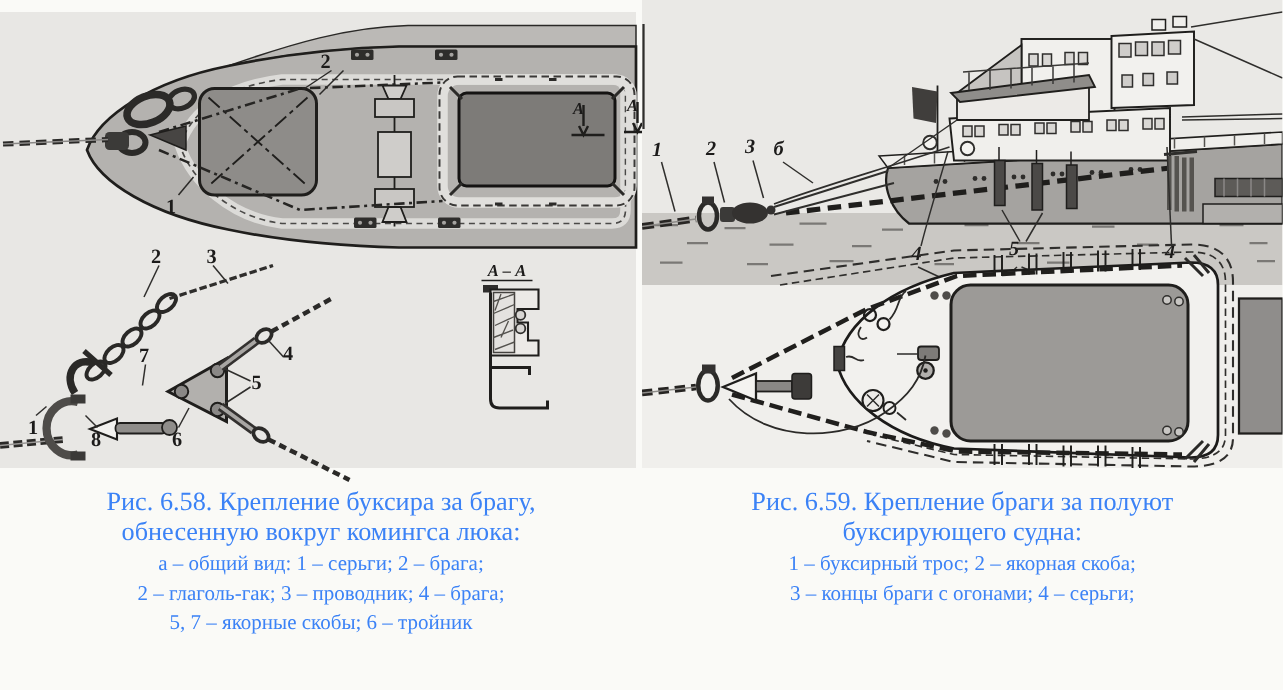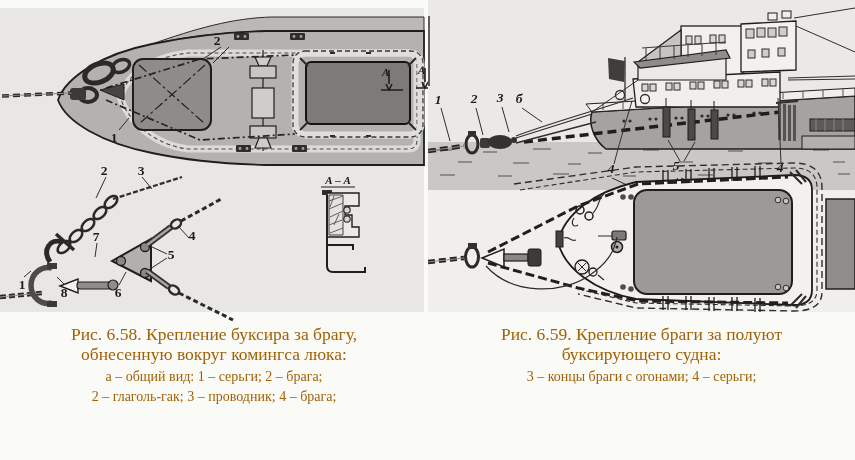--- a/index.html
+++ b/index.html
@@ -4,21 +4,21 @@
 <style>
   html,body{margin:0;padding:0;}
   body{width:855px;height:460px;background:#fafaf7;overflow:hidden;position:relative;
        font-family:"Liberation Serif",serif;}
   .page{position:absolute;left:0;top:0;width:855px;height:460px;}
   .figure{position:absolute;top:0;height:460px;}
   #fig58{left:0;width:428px;}
   #fig59{left:428px;width:427px;}
   .art{position:absolute;left:0;top:0;width:100%;height:322px;}
   .art svg{display:block;}
-  .caption{position:absolute;left:0;top:324px;width:100%;text-align:center;color:#a16207;}
+  .caption{position:absolute;left:0;top:324px;width:100%;text-align:center;color:#3b82f6;}
   .cap-title{font-size:17.5px;line-height:20px;}
   .cap-legend{font-size:14px;line-height:19.5px;}
   .cap-gap{height:3px;}
   .lbl{font:600 13.5px "Liberation Serif",serif;fill:#1c1b1a;}
   .lbl-i{font:italic 600 13.5px "Liberation Serif",serif;fill:#1c1b1a;}
   .lbl-s{font:italic 600 11px "Liberation Serif",serif;fill:#1c1b1a;}
 </style>
 </head>
 <body>
 
@@ -158,20 +158,21 @@
           <path d="M327,195 L327,266 Q327,272 333,272 L365,272 L365,267 M327,245 L353,245 L353,250" fill="none" stroke="#1f1e1c" stroke-width="2"></path>
         </g>
       </svg>
     </div>
     <div class="caption">
       <div class="cap-title">Рис. 6.58. Крепление буксира за брагу,</div>
       <div class="cap-title">обнесенную вокруг комингса люка:</div>
       <div class="cap-gap"></div>
       <div class="cap-legend">а – общий вид: 1 – серьги; 2 – брага;</div>
       <div class="cap-legend">2 – глаголь-гак; 3 – проводник; 4 – брага;</div>
+      <div class="cap-legend">5, 7 – якорные скобы; 6 – тройник</div>
     </div>
   </section>
 
   <section class="figure" id="fig59">
     <div class="art">
       <svg width="427" height="322" viewBox="0 0 427 322">
         <rect x="0" y="0" width="427" height="142" fill="#eae9e6"></rect>
         <rect x="0" y="142" width="427" height="48" fill="#cac8c4"></rect>
         <rect x="0" y="190" width="427" height="122" fill="#f0efec"></rect>
         <path d="M8,150h16 M55,152h14 M105,149h18 M160,153h14 M215,150h16 M300,151h15 M385,150h16
@@ -342,17 +343,18 @@
             <rect x="100" y="249" width="13" height="17" rx="2" fill="#3d3b39" stroke="#1f1e1c"></rect>
           </g>
           <rect x="398" y="199" width="29" height="90" fill="#8f8d8b" stroke="#1f1e1c" stroke-width="1.5"></rect>
         </g>
       </svg>
     </div>
     <div class="caption">
       <div class="cap-title">Рис. 6.59. Крепление браги за полуют</div>
       <div class="cap-title">буксирующего судна:</div>
       <div class="cap-gap"></div>
+      <div class="cap-legend">1 – буксирный трос; 2 – якорная скоба;</div>
       <div class="cap-legend">3 – концы браги с огонами; 4 – серьги;</div>
     </div>
   </section>
 
 </div>
 
 </body></html>

